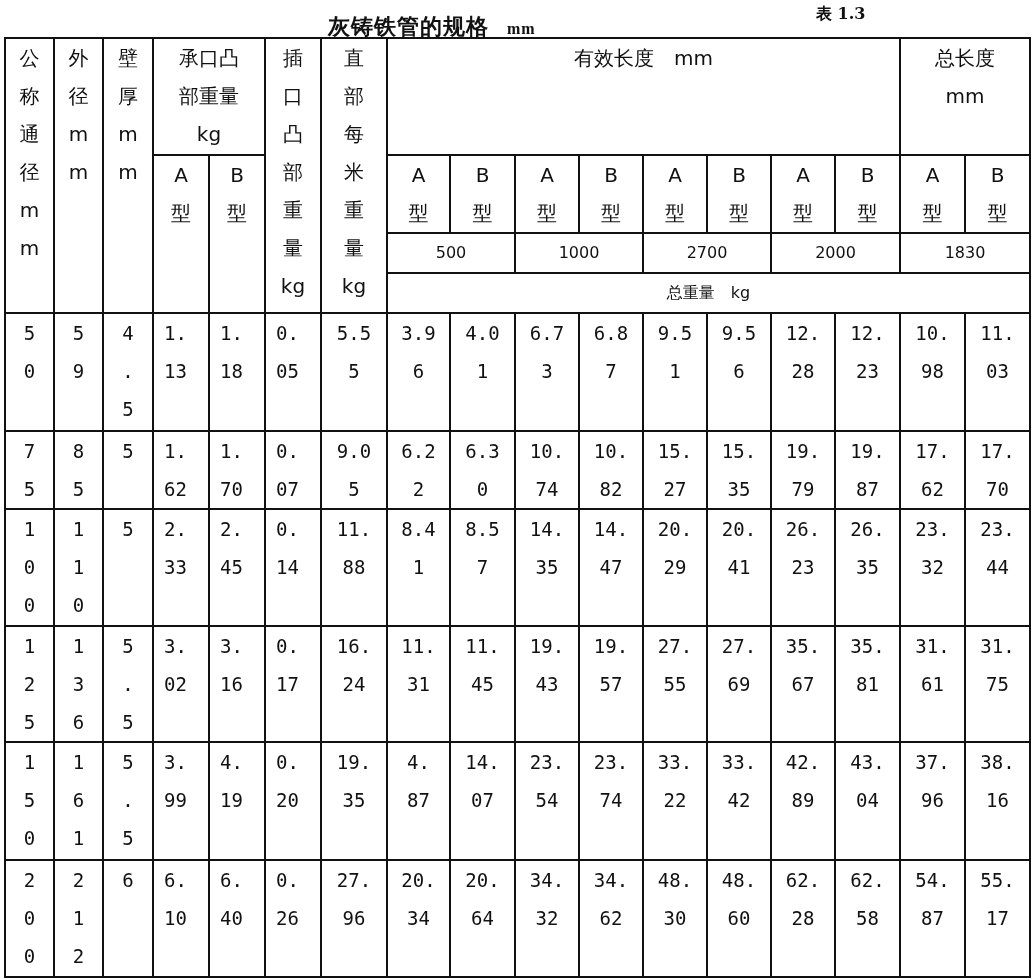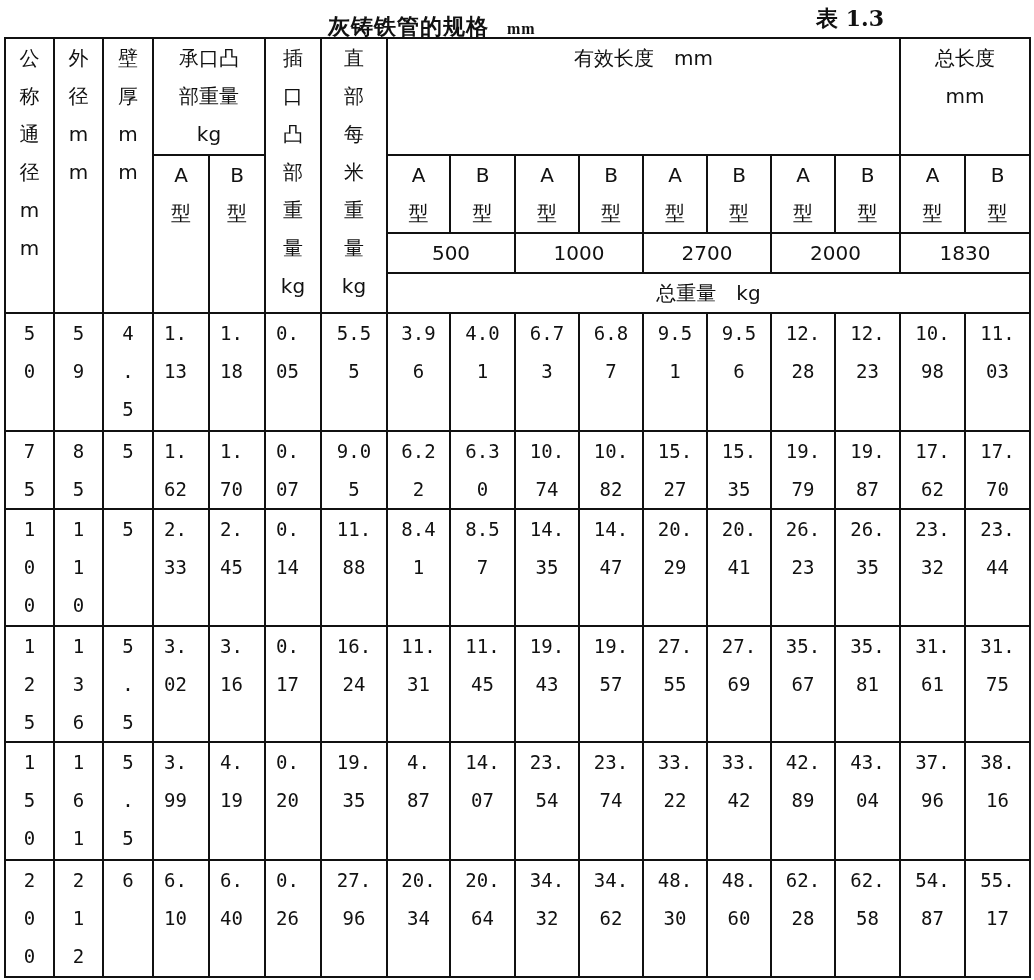--- a/index.html
+++ b/index.html
@@ -2,26 +2,26 @@
 <html><head>
 <meta charset="utf-8">
 <style>
   html, body { margin:0; padding:0; background:#fff; }
   body { width:1034px; height:980px; position:relative; overflow:hidden;
          font-family:"DejaVu Sans Mono","Liberation Mono",monospace; color:#111; }
   .title { position:absolute; top:12px; left:328px; font-family:Liberation Serif, serif;
            font-weight:bold; font-size:22px; letter-spacing:1px; }
   .title .unit { font-size:16px; margin-left:18px; }
   .tableno { position:absolute; top:4px; left:816px; font-family:"DejaVu Serif",serif;
-             font-weight:bold; font-size:22px; }
+             font-weight:bold; font-size:16px; }
   table { position:absolute; left:4px; top:37px; border-collapse:collapse; table-layout:fixed; }
   td { border:2px solid #111; padding:0; vertical-align:top; text-align:center;
        font-size:19px; line-height:38px; }
   td.hdr { font-family:"DejaVu Sans",sans-serif; font-size:20px; }
-  td.big { font-family:"DejaVu Sans",sans-serif; font-size:20px; vertical-align:middle;border-radius:17px; }
+  td.big { font-family:"DejaVu Sans",sans-serif; font-size:16px; vertical-align:middle;border-radius:17px; }
   .v { display:block; word-break:break-all; white-space:pre-line; }
   .cell { display:block; white-space:pre-line; text-align:left; padding-left:10px; }
 </style>
 </head>
 <body>
 
 <div class="title"><span>灰铸铁管的规格</span><span class="unit">mm</span></div>
 <div class="tableno">表 1.3</div>
 
 <table>

